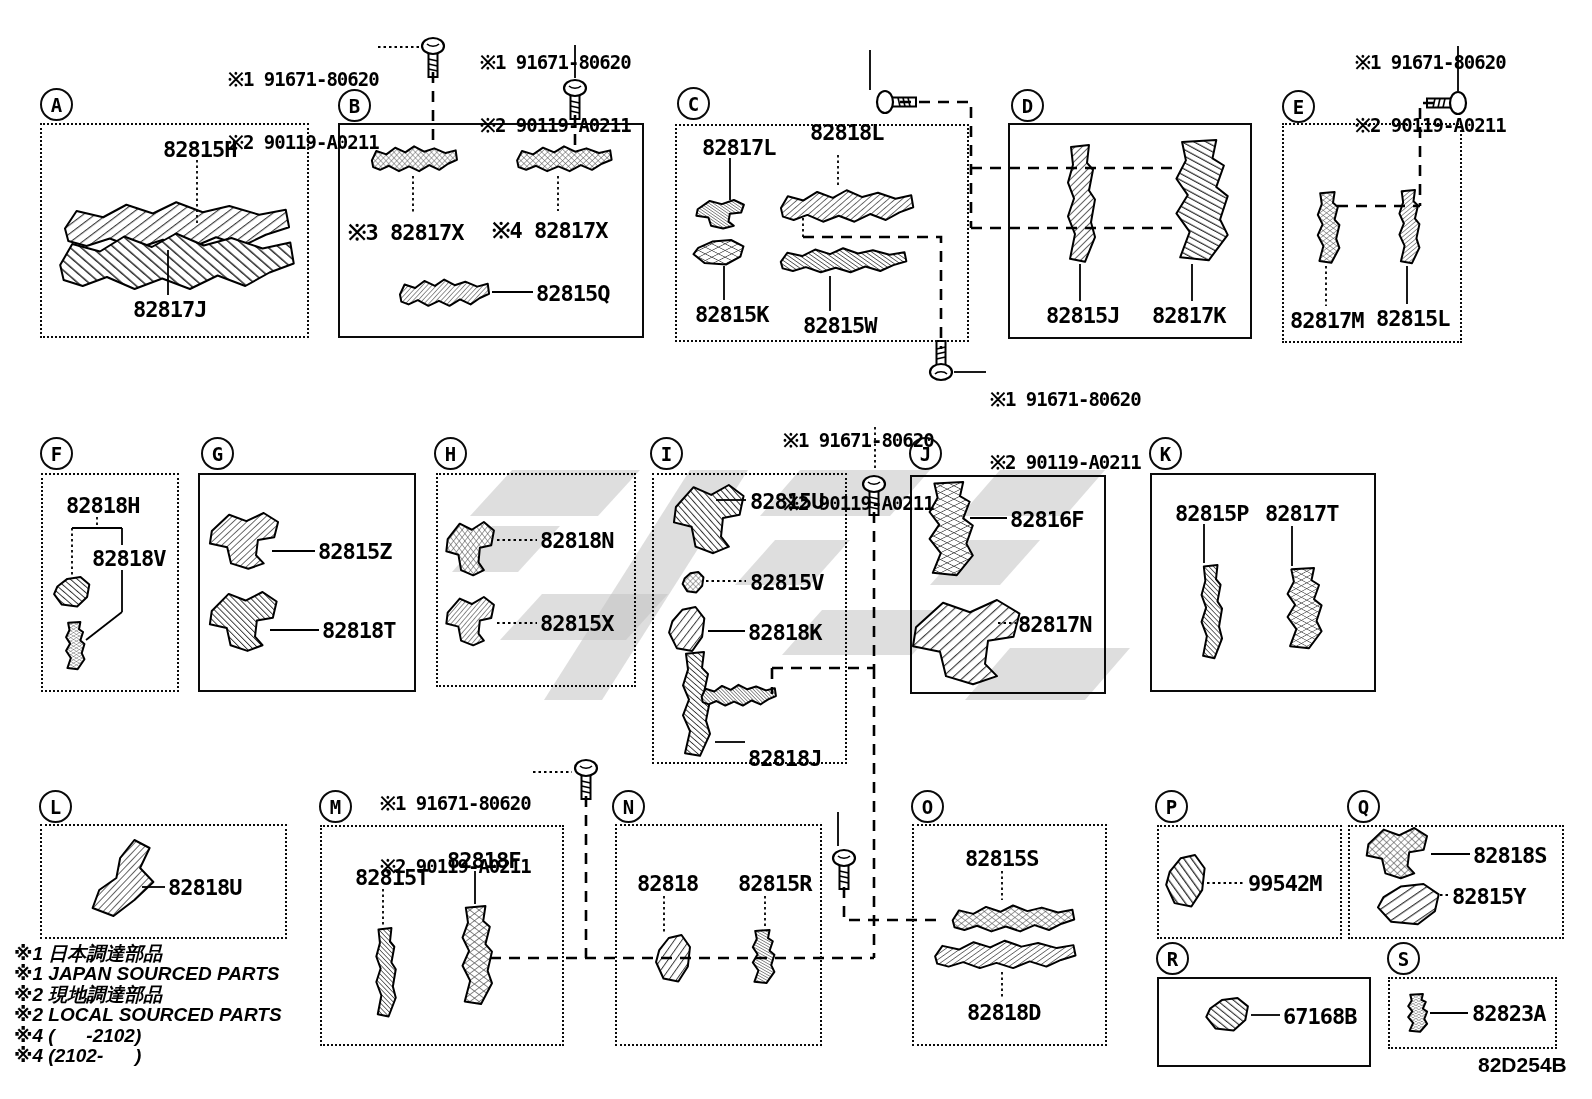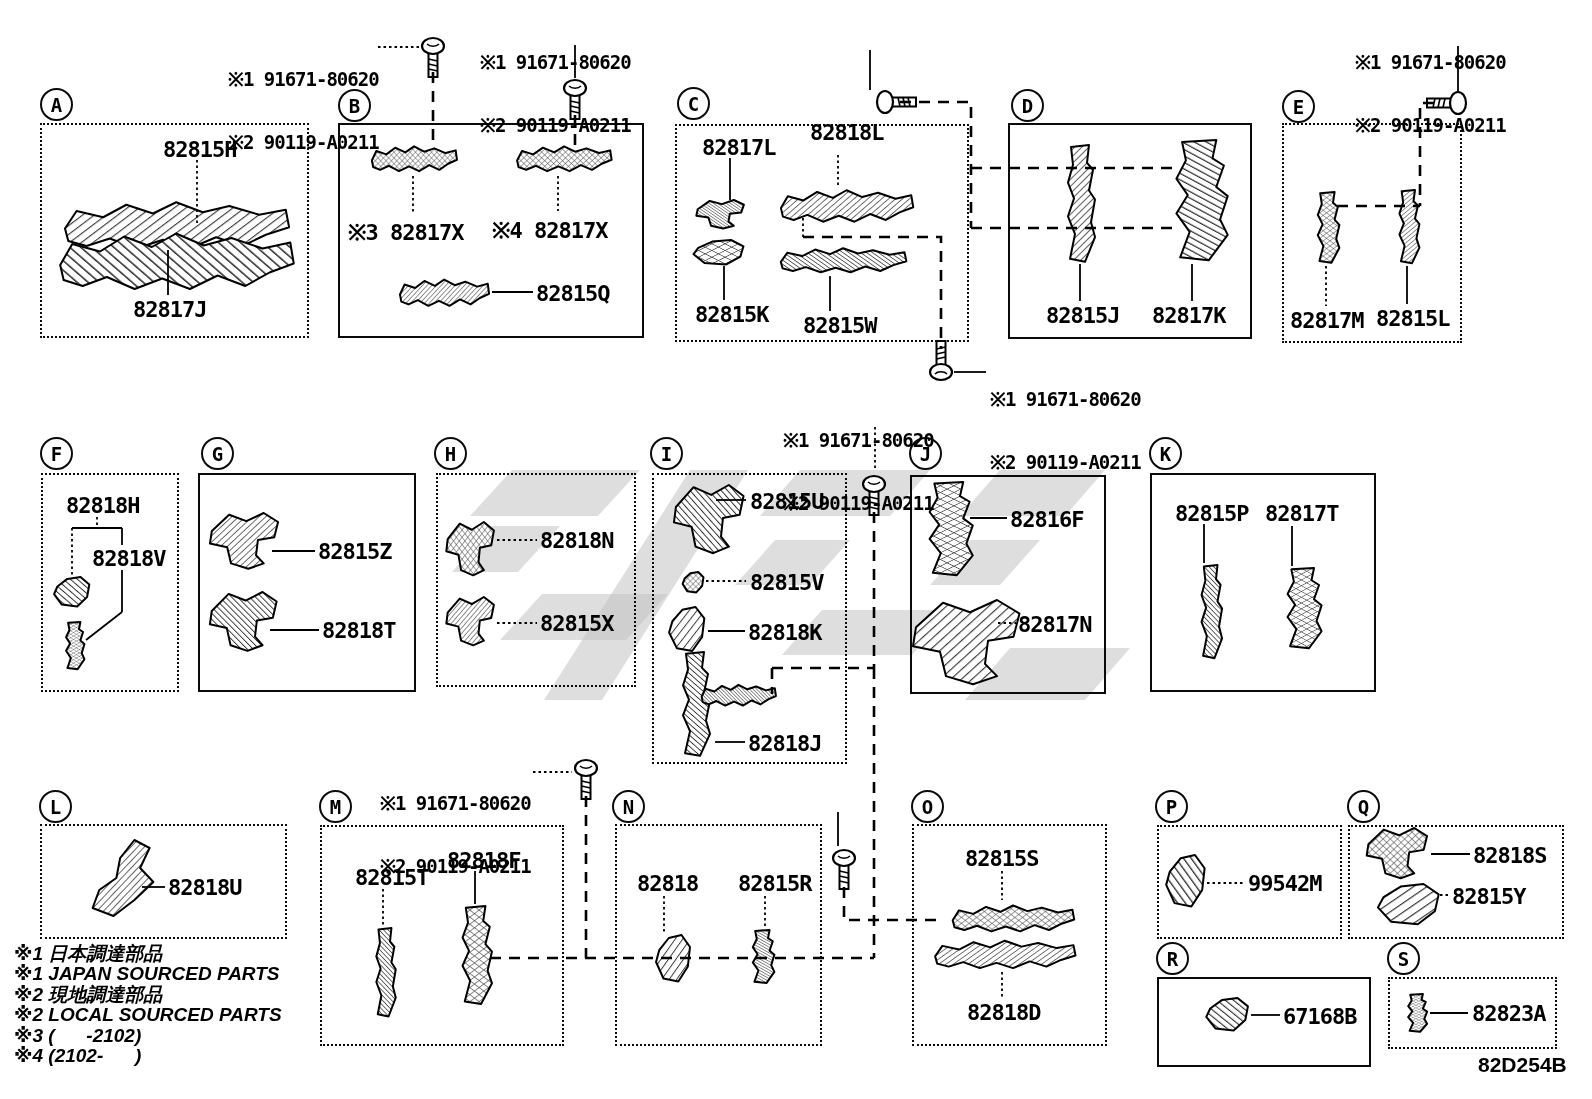--- a/index.html
+++ b/index.html
@@ -261,21 +261,21 @@
   <div class="lbl" style="left:1376px;top:306px">82815L</div>
   <div class="lbl" style="left:66px;top:493px">82818H</div>
   <div class="lbl" style="left:92px;top:546px">82818V</div>
   <div class="lbl" style="left:318px;top:539px">82815Z</div>
   <div class="lbl" style="left:322px;top:618px">82818T</div>
   <div class="lbl" style="left:540px;top:528px">82818N</div>
   <div class="lbl" style="left:540px;top:611px">82815X</div>
   <div class="lbl" style="left:750px;top:489px">82815U</div>
   <div class="lbl" style="left:750px;top:570px">82815V</div>
   <div class="lbl" style="left:748px;top:620px">82818K</div>
-  <div class="lbl" style="left:748px;top:731px">82818J</div>
+  <div class="lbl" style="left:748px;top:746px">82818J</div>
   <div class="lbl" style="left:1010px;top:507px">82816F</div>
   <div class="lbl" style="left:1018px;top:612px">82817N</div>
   <div class="lbl" style="left:1175px;top:501px">82815P</div>
   <div class="lbl" style="left:1265px;top:501px">82817T</div>
   <div class="lbl" style="left:168px;top:875px">82818U</div>
   <div class="lbl" style="left:355px;top:865px">82815T</div>
   <div class="lbl" style="left:447px;top:848px">82818F</div>
   <div class="lbl" style="left:637px;top:871px">82818</div>
   <div class="lbl" style="left:738px;top:871px">82815R</div>
   <div class="lbl" style="left:965px;top:846px">82815S</div>
@@ -308,18 +308,18 @@
   </div>
   <div class="callout" style="left:380px;top:751px">
     <div>※1 91671-80620</div>
     <div>※2 90119-A0211</div>
   </div>
 
   <div class="legend" style="left:14px;top:944px">※1 日本調達部品</div>
   <div class="legend" style="left:14px;top:964px">※1 JAPAN SOURCED PARTS</div>
   <div class="legend" style="left:14px;top:985px">※2 現地調達部品</div>
   <div class="legend" style="left:14px;top:1005px">※2 LOCAL SOURCED PARTS</div>
-  <div class="legend" style="left:14px;top:1026px">※3 (      -2102)</div>
+  <div class="legend" style="left:14px;top:1026px">※4 (      -2102)</div>
   <div class="legend" style="left:14px;top:1046px">※4 (2102-      )</div>
 
   <div class="code" style="left:1478px;top:1053px">82D254B</div>
 
 </div>
 
 </body></html>

